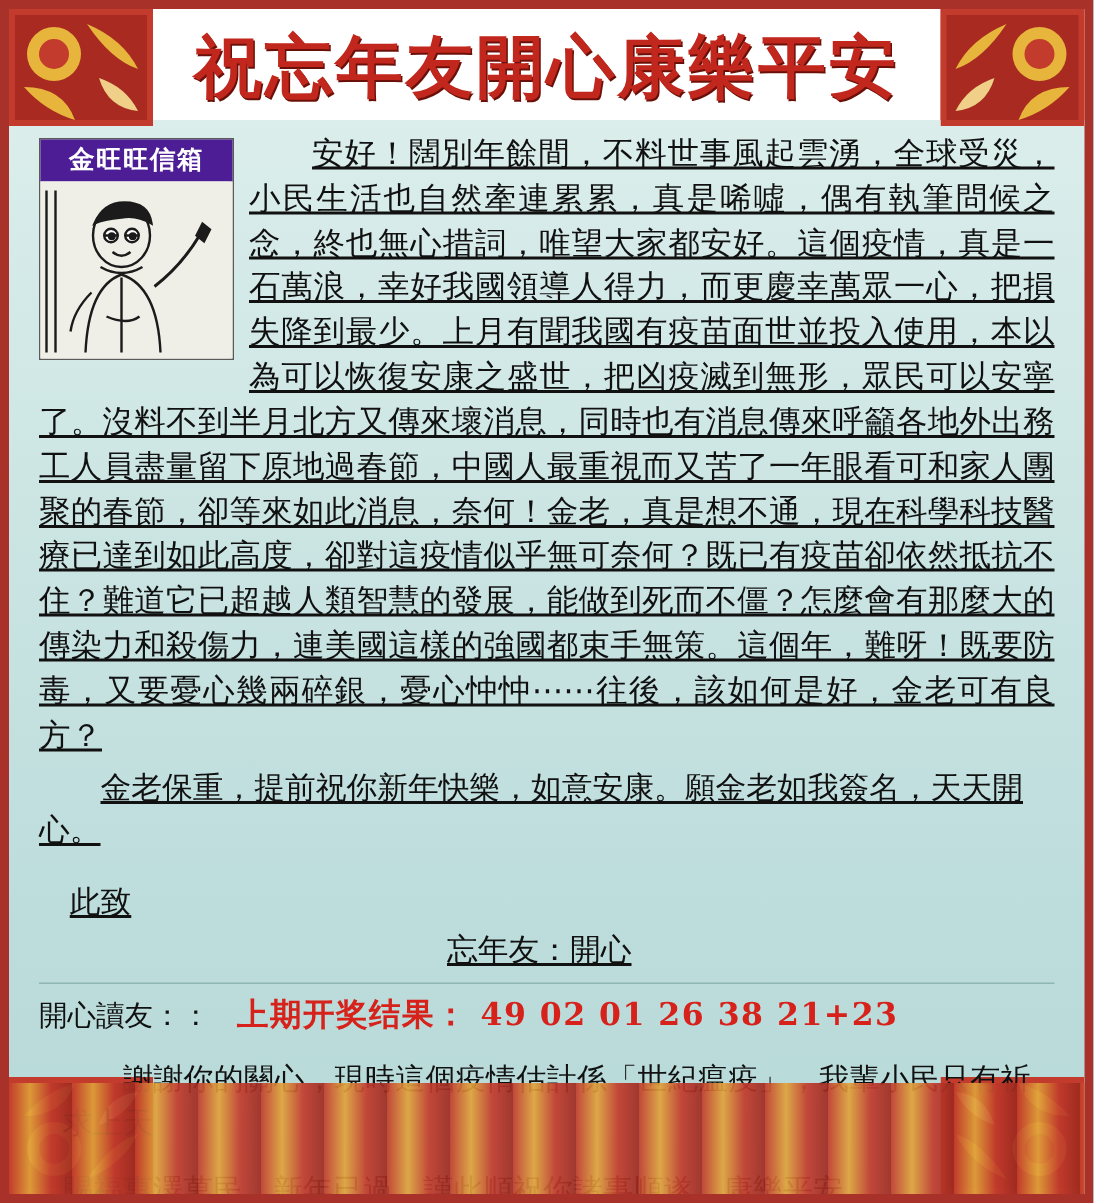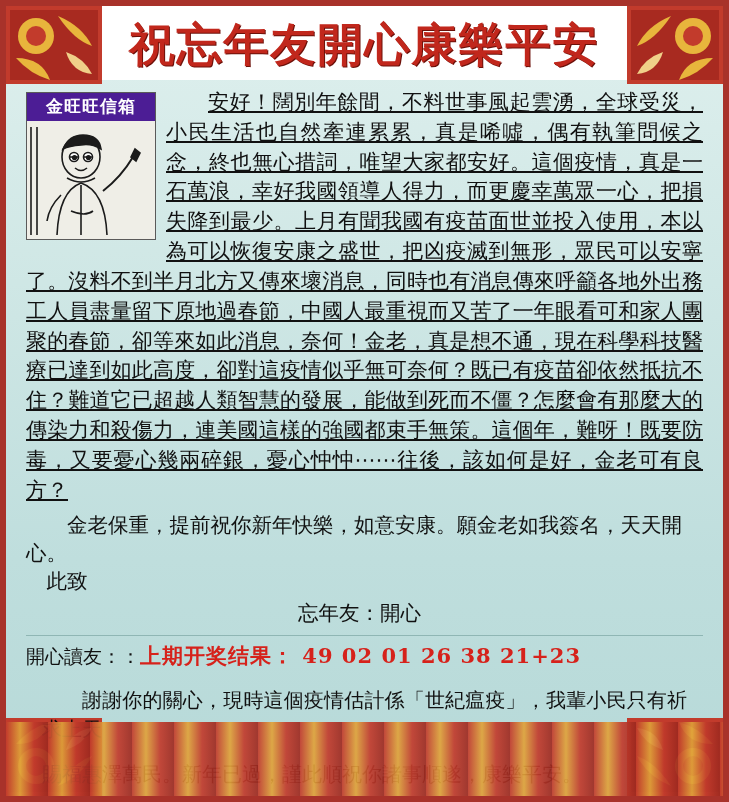--- a/index.html
+++ b/index.html
@@ -128,38 +128,40 @@
   }
   .letter-body p {
     margin: 0;
   }
   .indent { text-indent: 2em; }
 
   .signoff {
     margin-top: 6px;
     font-size: 20.5px;
     color: #111;
+    text-decoration: underline;
   }
   .signoff .line1 { text-indent: 2em; }
-  .signoff .line2 { text-indent: 1em; }
+  .signoff .line2 { text-indent: 1em; margin-top: 20px; }
   .signoff .line3 {
     text-align: center;
     padding-right: 10px;
     margin-top: 4px;
   }
 
   .divider {
     border: none;
     border-top: 1px solid #8fb6b4;
     margin: 8px 0 6px 0;
   }
 
   .result-row {
     display: flex;
     align-items: baseline;
+    gap: 18px;
     margin-top: 4px;
   }
   .reader-label {
     font-size: 19px;
     color: #111;
     white-space: nowrap;
   }
   .result-text {
     flex: 1;
     color: #d6221b;

